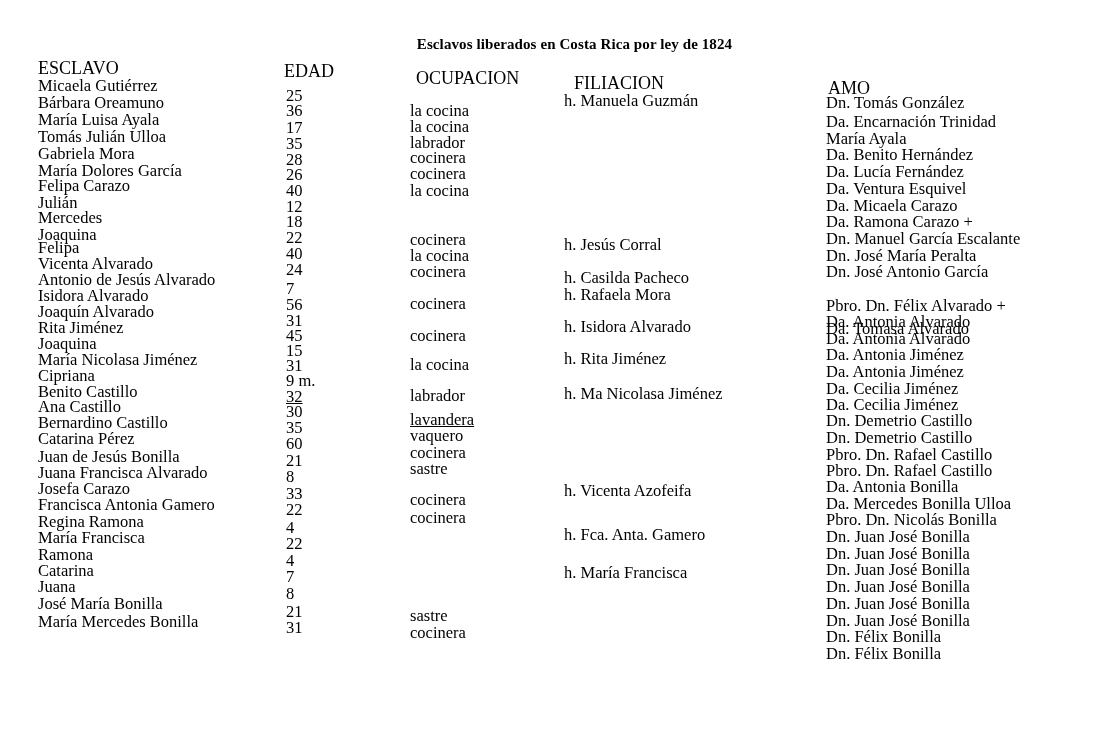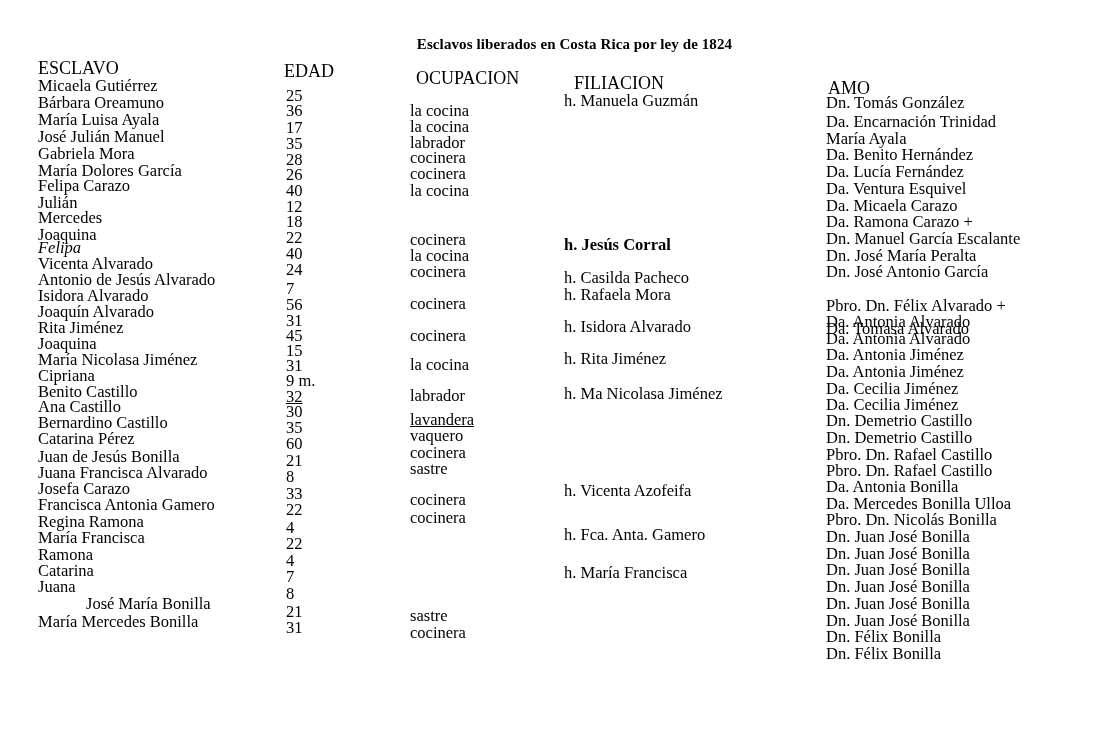--- a/index.html
+++ b/index.html
@@ -77,21 +77,21 @@
       <div class="cell c-fili" style="top: 93px;">h. Manuela Guzmán</div>
       <div class="cell c-amo" style="top: 95px;">Dn. Tomás González</div>
       <div class="cell c-esclavo" style="top: 95px;">Bárbara Oreamuno</div>
       <div class="cell c-edad" style="top: 103px;">36</div>
       <div class="cell c-ocup" style="top: 103px;">la cocina</div>
       <div class="cell c-amo" style="top: 114px;">Da. Encarnación Trinidad</div>
       <div class="cell c-esclavo" style="top: 112px;">María Luisa Ayala</div>
       <div class="cell c-edad" style="top: 120px;">17</div>
       <div class="cell c-ocup" style="top: 119px;">la cocina</div>
       <div class="cell c-amo" style="top: 131px;">María Ayala</div>
-      <div class="cell c-esclavo" style="top: 129px;">José Julián Manuel</div>
+      <div class="cell c-esclavo" style="top: 129px;">Tomás Julián Ulloa</div>
       <div class="cell c-edad" style="top: 136px;">35</div>
       <div class="cell c-ocup" style="top: 135px;">labrador</div>
       <div class="cell c-amo" style="top: 147px;">Da. Benito Hernández</div>
       <div class="cell c-esclavo" style="top: 146px;">Gabriela Mora</div>
       <div class="cell c-edad" style="top: 152px;">28</div>
       <div class="cell c-ocup" style="top: 150px;">cocinera</div>
       <div class="cell c-amo" style="top: 164px;">Da. Lucía Fernández</div>
       <div class="cell c-esclavo" style="top: 163px;">María Dolores García</div>
       <div class="cell c-edad" style="top: 167px;">26</div>
       <div class="cell c-ocup" style="top: 166px;">cocinera</div>
@@ -102,23 +102,23 @@
       <div class="cell c-amo" style="top: 198px;">Da. Micaela Carazo</div>
       <div class="cell c-esclavo" style="top: 195px;">Julián</div>
       <div class="cell c-edad" style="top: 199px;">12</div>
       <div class="cell c-amo" style="top: 214px;">Da. Ramona Carazo +</div>
       <div class="cell c-esclavo" style="top: 210px;">Mercedes</div>
       <div class="cell c-edad" style="top: 214px;">18</div>
       <div class="cell c-amo" style="top: 231px;">Dn. Manuel García Escalante</div>
       <div class="cell c-esclavo" style="top: 227px;">Joaquina</div>
       <div class="cell c-edad" style="top: 230px;">22</div>
       <div class="cell c-ocup" style="top: 232px;">cocinera</div>
-      <div class="cell c-fili" style="top: 237px; font-weight: bold;">h. Jesús Corral</div>
+      <div class="cell c-fili" style="top: 237px;">h. Jesús Corral</div>
       <div class="cell c-amo" style="top: 248px;">Dn. José María Peralta</div>
-      <div class="cell c-esclavo" style="top: 240px; font-style: italic;">Felipa</div>
+      <div class="cell c-esclavo" style="top: 240px;">Felipa</div>
       <div class="cell c-edad" style="top: 246px;">40</div>
       <div class="cell c-ocup" style="top: 248px;">la cocina</div>
       <div class="cell c-amo" style="top: 264px;">Dn. José Antonio García</div>
       <div class="cell c-esclavo" style="top: 256px;">Vicenta Alvarado</div>
       <div class="cell c-edad" style="top: 262px;">24</div>
       <div class="cell c-ocup" style="top: 264px;">cocinera</div>
       <div class="cell c-fili" style="top: 270px;">h. Casilda Pacheco</div>
       <div class="cell c-amo" style="top: 281px; margin-top: 40px;">Da. Tomasa Alvarado</div>
       <div class="cell c-esclavo" style="top: 272px;">Antonio de Jesús Alvarado</div>
       <div class="cell c-edad" style="top: 281px;">7</div>
@@ -190,21 +190,21 @@
       <div class="cell c-esclavo" style="top: 547px;">Ramona</div>
       <div class="cell c-edad" style="top: 553px;">4</div>
       <div class="cell c-fili" style="top: 565px;">h. María Francisca</div>
       <div class="cell c-amo" style="top: 579px;">Dn. Juan José Bonilla</div>
       <div class="cell c-esclavo" style="top: 563px;">Catarina</div>
       <div class="cell c-edad" style="top: 569px;">7</div>
       <div class="cell c-amo" style="top: 596px;">Dn. Juan José Bonilla</div>
       <div class="cell c-esclavo" style="top: 579px;">Juana</div>
       <div class="cell c-edad" style="top: 586px;">8</div>
       <div class="cell c-amo" style="top: 613px;">Dn. Juan José Bonilla</div>
-      <div class="cell c-esclavo" style="top: 596px; margin-left: 48px;">José María Bonilla</div>
+      <div class="cell c-esclavo" style="top: 596px;">José María Bonilla</div>
       <div class="cell c-edad" style="top: 604px;">21</div>
       <div class="cell c-ocup" style="top: 608px;">sastre</div>
       <div class="cell c-amo" style="top: 629px;">Dn. Félix Bonilla</div>
       <div class="cell c-esclavo" style="top: 614px;">María Mercedes Bonilla</div>
       <div class="cell c-edad" style="top: 620px;">31</div>
       <div class="cell c-ocup" style="top: 625px;">cocinera</div>
       <div class="cell c-amo" style="top: 646px;">Dn. Félix Bonilla</div>
     </div>
 
 </div>

